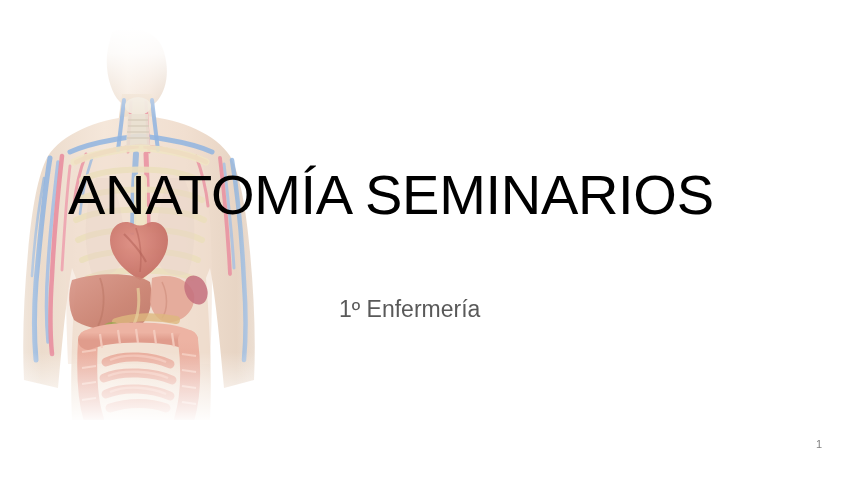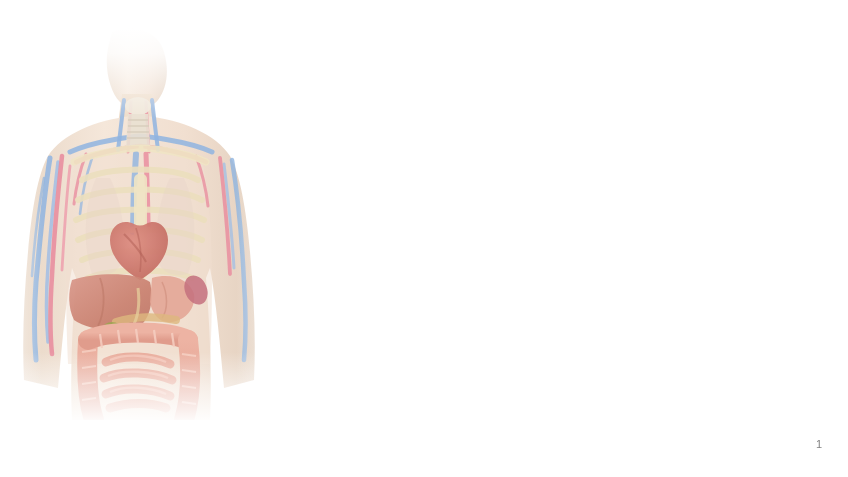--- a/index.html
+++ b/index.html
@@ -245,17 +245,19 @@
         </g>
       </g>
     </svg>
   </div>
 
   <div class="fade-top"></div>
   <div class="fade-bottom"></div>
   <div class="fade-left"></div>
   <div class="fade-right"></div>
 
-
+  <h1 class="slide-title">ANATOMÍA SEMINARIOS</h1>
+
+  <p class="slide-subtitle">1º Enfermería</p>
 
   <p class="page-number">1</p>
 
 </div>
 
 </body></html>

